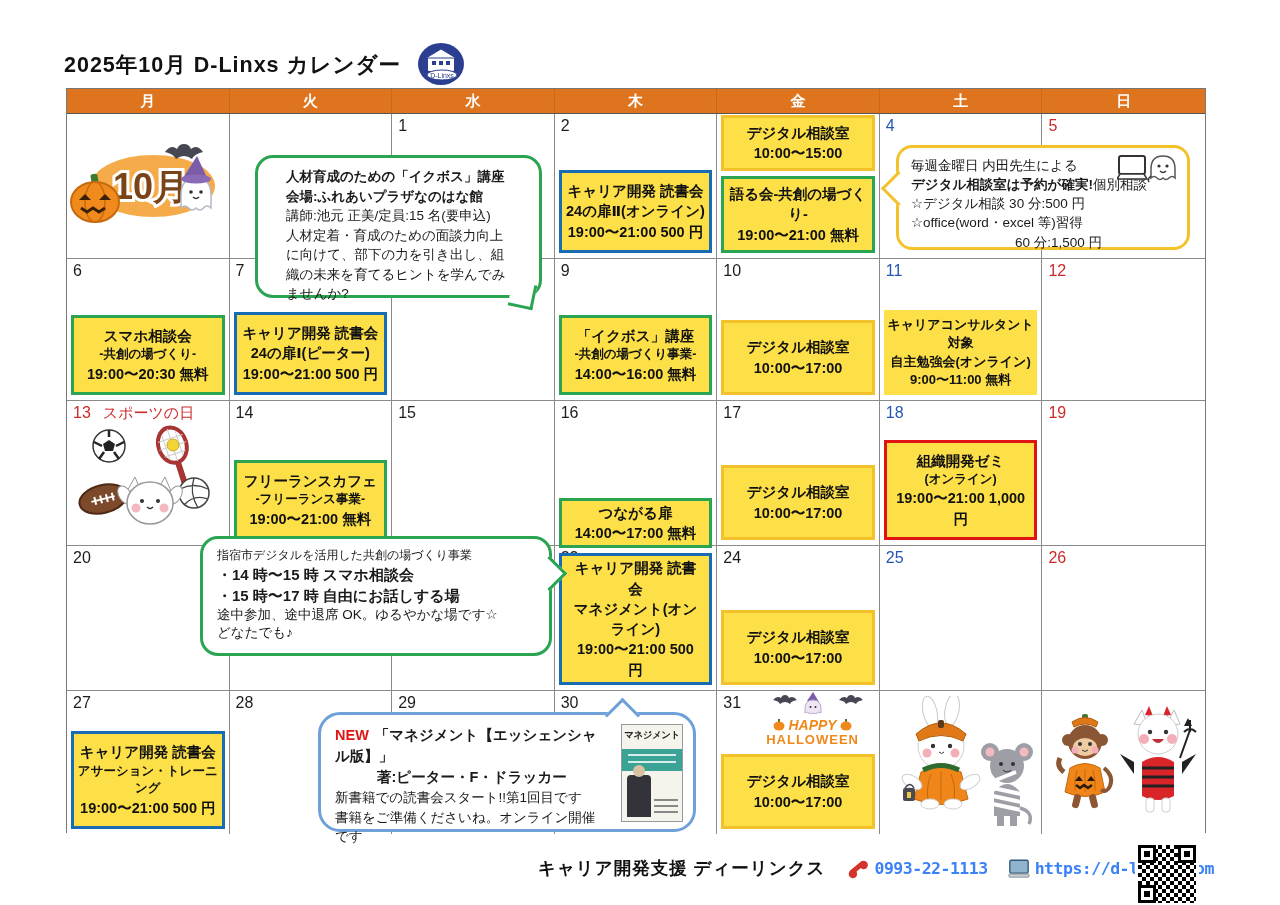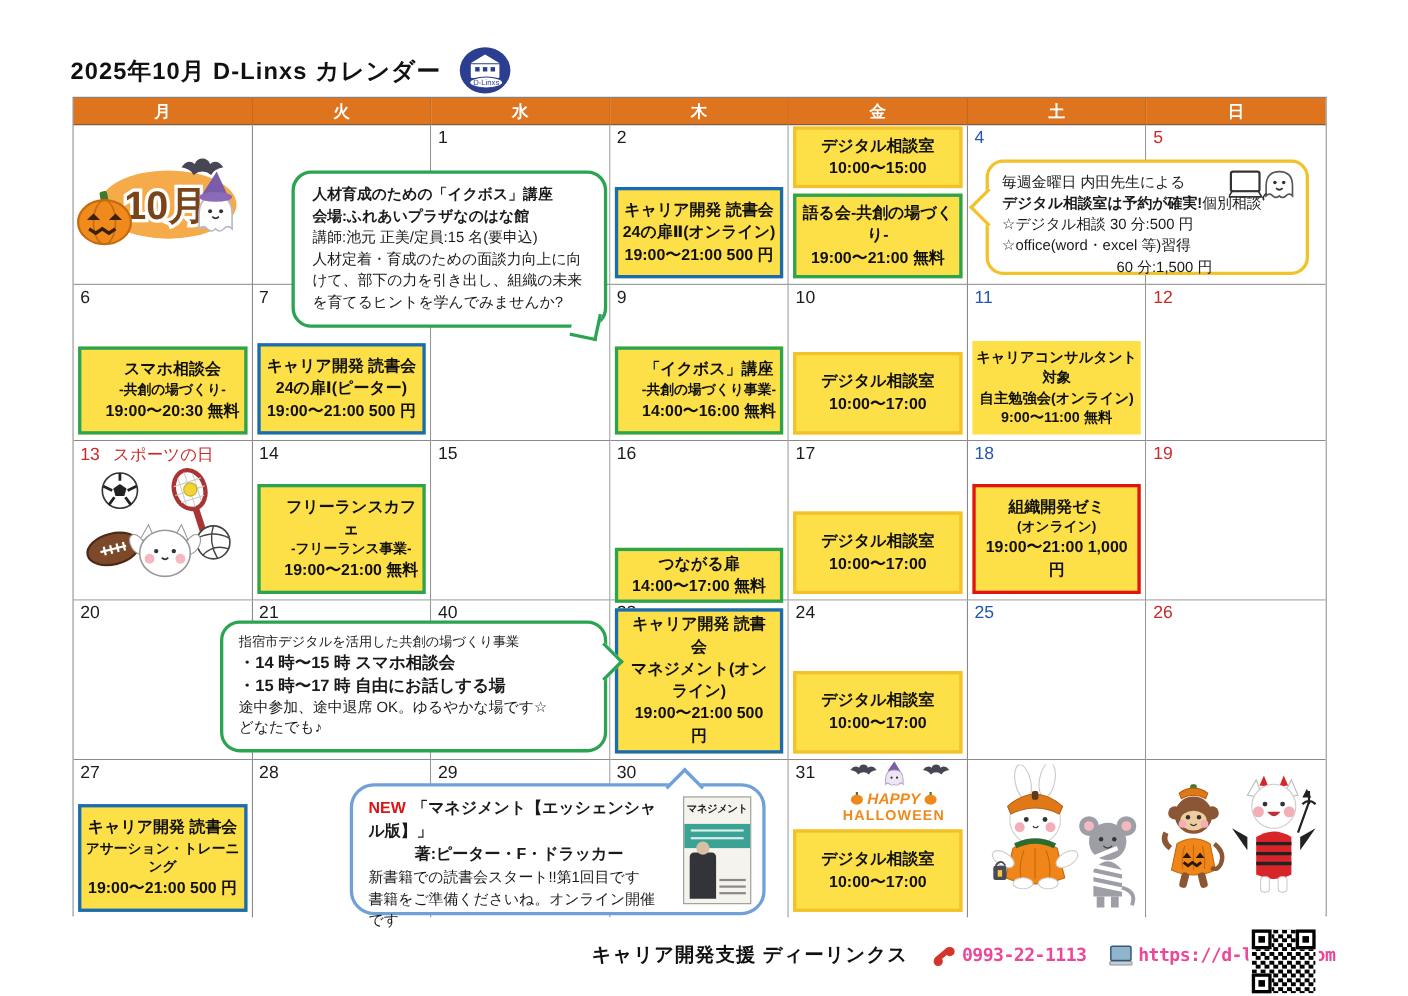--- a/index.html
+++ b/index.html
@@ -25,50 +25,50 @@
   .date-row{position:absolute;top:3px;left:6px;right:3px;display:flex;gap:12px;align-items:baseline;z-index:1;}
   .date{font-size:16px;font-weight:500;}
   .date.black{color:#1c1c1c;} .date.blue{color:#2456B4;} .date.red{color:#CC2A2A;}
   .date-note{font-size:15px;color:#CC2A2A;font-weight:500;}
 
   .events{position:absolute;left:4px;right:4px;bottom:5px;display:flex;flex-direction:column;gap:5px;z-index:2;}
   .event{border:3px solid #888;background:#fde047;text-align:center;padding:8px 2px;box-sizing:border-box;}
   .event.compact{padding:2px 12px;}
   .event.snug{padding:5px 2px;}
   .event.roomy{padding:14px 2px;}
-  .ev-blue{border-color:#176CB4;} .ev-green{border-color:#2AA450;padding-left:20px;}
+  .ev-blue{border-color:#176CB4;} .ev-green{border-color:#2AA450;}
   .ev-yellow{border-color:#F3C22B;} .ev-red{border-color:#E11414;}
   .ev-none{border:none;padding:6px 0;}
   .evline{font-size:14.5px;font-weight:600;color:#111;line-height:1.4;}
   .evline.sm{font-size:12.5px;}
   .ev-none .evline{font-size:13px;}
 
   
   .art-october{position:absolute;top:24px;left:0;z-index:1;}
   .art-sports{position:absolute;top:24px;left:6px;z-index:1;}
   .cell-art{position:absolute;bottom:2px;left:4px;z-index:1;}
   .halloween-banner{position:absolute;top:1px;left:30px;right:1px;text-align:center;z-index:1;}
   .hw1{display:flex;justify-content:center;align-items:center;gap:3px;
        font-size:14px;font-weight:800;color:#F0891C;line-height:1.05;font-style:italic;}
   .hw2{font-size:13px;font-weight:800;color:#F0891C;letter-spacing:1px;line-height:1.05;}
 
   
   .bubble{position:absolute;background:#fff;border-radius:18px;box-sizing:border-box;z-index:5;}
   .tail{position:absolute;width:22px;height:22px;background:#fff;}
-  .b1{left:265px;top:155px;width:287px;height:143px;border:3px solid #2AA450;padding:9px 16px;font-size:13.5px;}
+  .b1{left:255px;top:155px;width:287px;height:143px;border:3px solid #2AA450;padding:9px 28px;font-size:13.5px;}
   .b1 .tail{right:4px;bottom:-13px;transform:rotate(12deg);border-right:3px solid #2AA450;border-bottom:3px solid #2AA450;}
   .b1 .bold{font-weight:bold;line-height:1.45;}
   .b1 .norm{line-height:1.45;}
   .b2{left:896px;top:145px;width:294px;height:105px;border:3px solid #F3C22B;border-radius:16px;padding:8px 12px;font-size:13.5px;}
   .b2 .tail{left:-13px;top:28px;transform:rotate(45deg);border-left:3px solid #F3C22B;border-bottom:3px solid #F3C22B;}
   .b2 .row{line-height:1.42;}
   .b2 .bold{font-weight:bold;}
   .b2 .indent{padding-left:104px;}
   .b2-icon{position:absolute;top:2px;right:6px;}
-  .b3{left:200px;top:564px;width:352px;height:120px;border:3px solid #2AA450;padding:7px 14px;}
+  .b3{left:200px;top:536px;width:352px;height:120px;border:3px solid #2AA450;padding:7px 14px;}
   .b3 .tail{right:-13px;top:22px;transform:rotate(45deg);border-right:3px solid #2AA450;border-top:3px solid #2AA450;}
   .b3 .small{font-size:12px;line-height:1.5;}
   .b3 .boldln{font-size:15px;font-weight:bold;line-height:1.4;}
   .b3 .norm{font-size:13.5px;line-height:1.35;}
   .b4{left:318px;top:712px;width:378px;height:120px;border:3px solid #6FA0D8;border-radius:22px;padding:10px 84px 8px 14px;}
   .b4 .tail{top:-12px;right:58px;transform:rotate(45deg);border-top:3px solid #6FA0D8;border-left:3px solid #6FA0D8;}
   .b4 .row1{font-size:14.5px;font-weight:bold;line-height:1.45;}
   .b4 .badge{color:#E01414;font-weight:bold;margin-right:6px;}
   .b4 .row2{font-size:14.5px;font-weight:bold;padding-left:42px;line-height:1.45;}
   .b4 .rown{font-size:13.5px;line-height:1.45;}
@@ -78,21 +78,21 @@
   .book-band i{display:block;height:2px;background:#fff;margin:5px 6px 0 6px;opacity:.8;}
   .book-man{position:absolute;left:5px;bottom:4px;width:24px;height:42px;background:#33333a;border-radius:4px 4px 0 0;}
   .book-man::before{content:"";position:absolute;top:-10px;left:6px;width:12px;height:12px;border-radius:50%;background:#D8C0A2;}
   .book-lines{position:absolute;right:4px;bottom:8px;width:24px;}
   .book-lines i{display:block;height:2px;background:#888;margin-top:4px;}
 
   
   .footer{position:absolute;left:538px;top:856px;display:flex;align-items:center;gap:20px;}
   .company{font-size:17.5px;font-weight:bold;color:#111;letter-spacing:1px;}
   .fgroup{display:flex;align-items:center;gap:5px;}
-  .phone-num,.url-text{font-family:"DejaVu Sans Mono","Liberation Mono",monospace;font-weight:bold;font-size:16.5px;color:#ec4899;letter-spacing:-0.5px;}
+  .phone-num,.url-text{font-family:"DejaVu Sans Mono","Liberation Mono",monospace;font-weight:bold;font-size:16.5px;color:#3b82f6;letter-spacing:-0.5px;}
   .qr{position:absolute;left:1138px;top:845px;width:58px;height:58px;background:
       repeating-conic-gradient(#000 0 25%, #fff 0 50%);background-size:8px 8px;outline:3px solid #fff;}
   .fp{position:absolute;width:12px;height:12px;background:#fff;border:3px solid #000;box-sizing:content-box;}
   .fp::after{content:"";position:absolute;left:3px;top:3px;width:6px;height:6px;background:#000;}
   .fp.tl{left:0;top:0;} .fp.tr{right:0;top:0;} .fp.bl{left:0;bottom:0;}
 </style>
 </head>
 <body>
 
 <div class="page">

